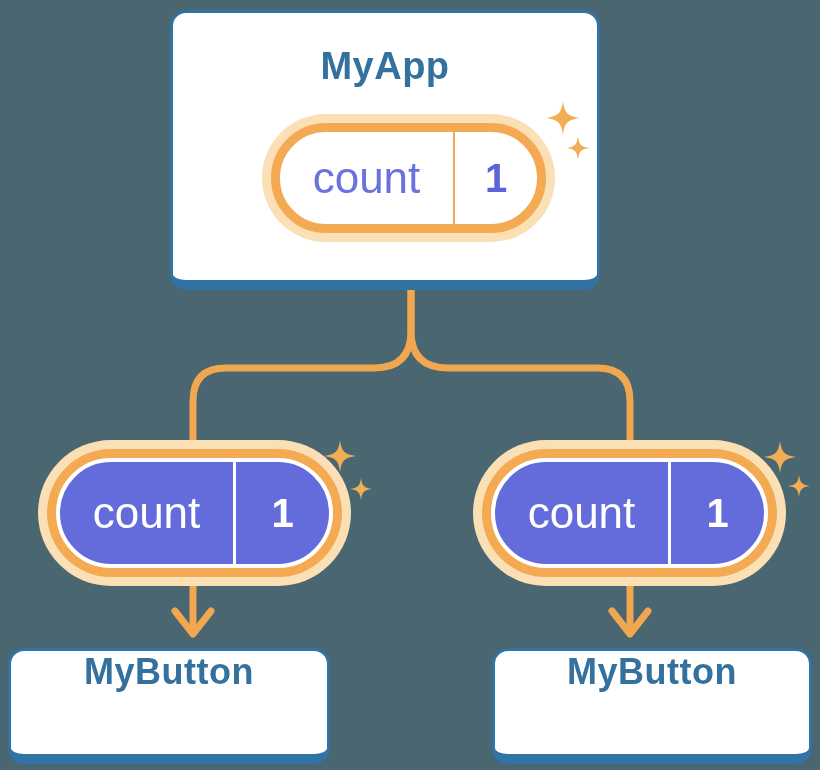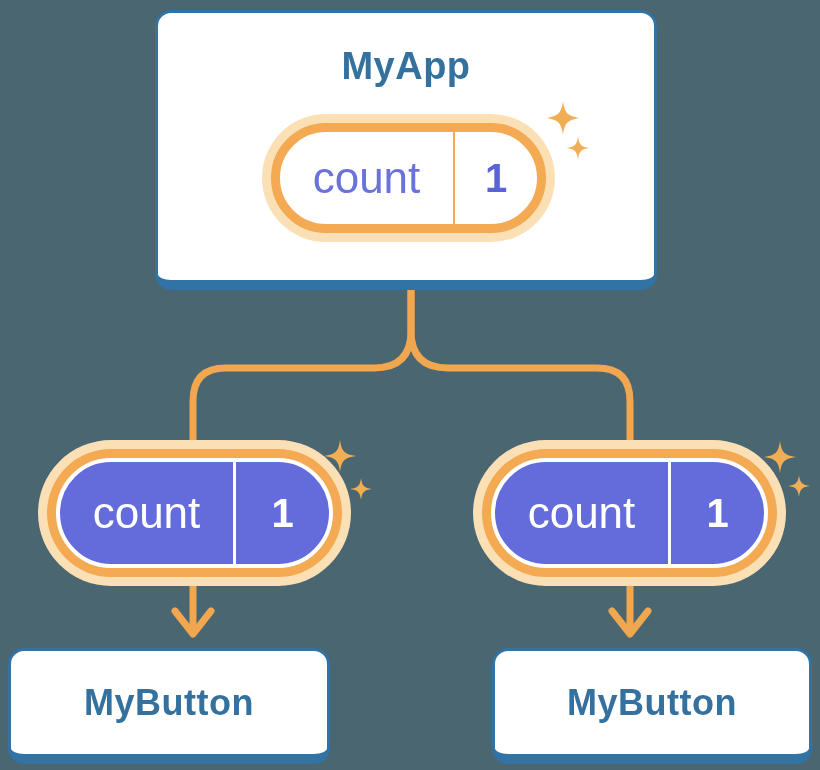--- a/index.html
+++ b/index.html
@@ -15,33 +15,33 @@
   
   .card{
     position:absolute;
     background:#ffffff;
     border:3px solid #3073A4;
     border-bottom-width:10px;
     border-radius:16px;
     box-sizing:border-box;
     z-index:2;
   }
-  .card-root{left:155px;top:10px;width:502px;height:280px;}
+  .card-root{left:170px;top:10px;width:430px;height:280px;}
   .card-child{height:116px;}
   .card-child-left{left:8px;top:648px;width:322px;}
   .card-child-right{left:492px;top:648px;width:320px;}
   .card-title{
     color:#35719F;
     font-weight:bold;
     font-size:38px;
     text-align:center;
     letter-spacing:0.5px;
   }
   .card-root .card-title{margin-top:32px;}
-  .card-child{display:flex;align-items:center;justify-content:center;}
+  .card-child{display:flex;align-items:flex-start;justify-content:center;}
   .card-child .card-title{font-size:36px;}
   
   .pill{
     position:absolute;
     display:flex;
     align-items:stretch;
     border-radius:999px;
     box-sizing:border-box;
     z-index:3;
   }

